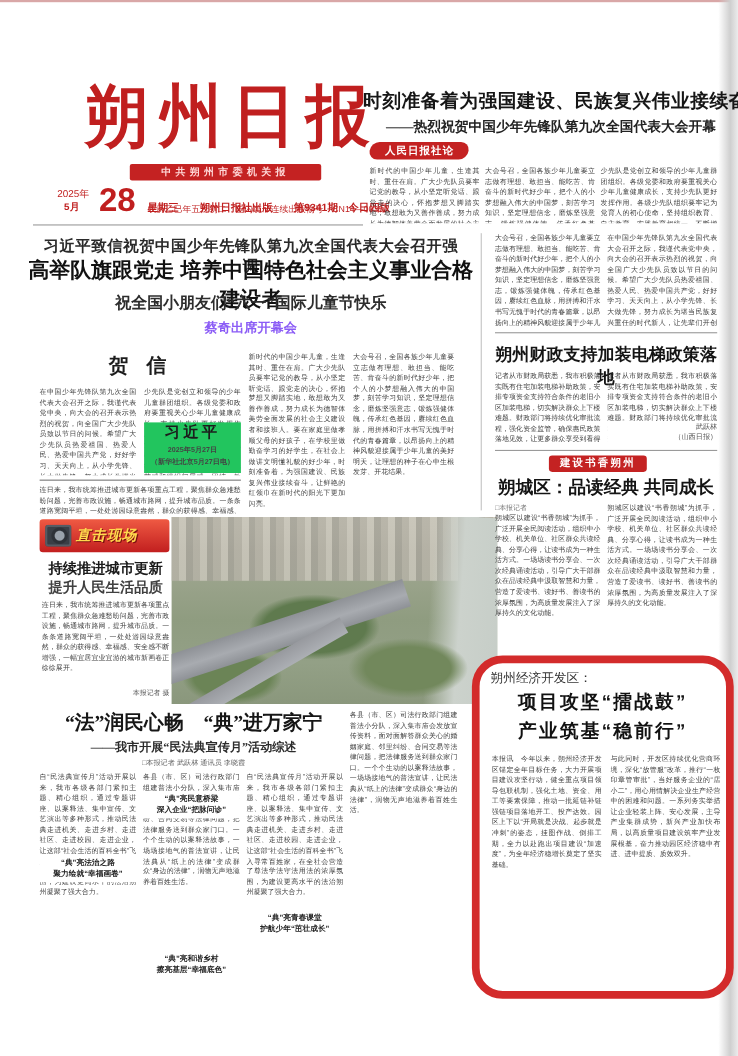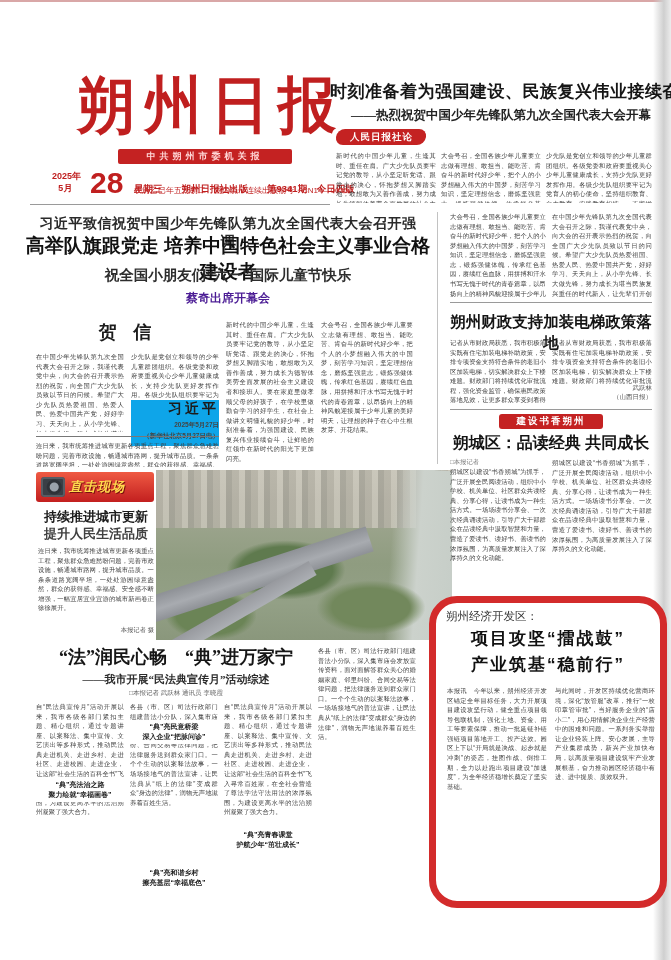--- a/index.html
+++ b/index.html
@@ -49,21 +49,21 @@
 <div id="page">
 
   <div class="topline"></div>
   <div class="edge"></div>
 
   <div class="abs serif" style="left:66px;top:64px;width:290px;height:84px;font-size:58px;font-weight:bold;color:#c01f1f;letter-spacing:9px;line-height:84px;text-align:center;transform:scaleY(1.06);">朔州日报</div>
   <div class="tag" style="left:118px;top:149px;width:174px;height:15px;border-radius:2px;">
     <span style="font-size:9px;letter-spacing:4px;color:#ffd7d7;">中共朔州市委机关报</span>
   </div>
   <div class="abs" style="left:52px;top:168px;width:360px;height:34px;">
-    <div class="abs red" style="left:0;top:2px;font-size:9px;font-weight:bold;">2025年</div>
+    <div class="abs red" style="left:0;top:2px;font-size:9px;font-weight:normal;">2025年</div>
     <div class="abs red" style="left:6px;top:14px;font-size:9px;font-weight:bold;font-family:Liberation Mono, monospace;">5月</div>
     <div class="abs red" style="left:38px;top:-2px;font-size:30px;font-weight:bold;">28</div>
     <div class="abs red" style="left:82px;top:15px;font-size:9.5px;font-weight:bold;white-space:nowrap;">星期三　　朔州日报社出版　　第9341期　今日四版</div>
     <div class="abs red" style="left:82px;top:17px;font-size:8px;white-space:nowrap;">农历乙巳年五月初二　国内统一连续出版物号　CN14—0035</div>
   </div>
   <div class="hrule" style="left:30px;top:204px;width:300px;"></div>
 
   <div class="abs" style="left:330px;top:80px;width:328px;font-size:17px;font-weight:bold;color:#161616;letter-spacing:.5px;white-space:nowrap;">时刻准备着为强国建设、民族复兴伟业接续奋斗</div>
   <div class="abs serif" style="left:341px;top:107px;width:310px;font-size:12.5px;font-weight:bold;color:#222;text-align:right;">——热烈祝贺中国少年先锋队第九次全国代表大会开幕</div>
   <div class="tag" style="left:336px;top:129px;width:90px;height:16px;border-radius:8px;transform:skewX(-8deg);">
@@ -72,28 +72,28 @@
   <div class="tcol" style="left:336px;top:151px;width:100px;height:52px;">新时代的中国少年儿童，生逢其时、重任在肩。广大少先队员要牢记党的教导，从小坚定听党话、跟党走的决心，怀抱梦想又脚踏实地，敢想敢为又善作善成，努力成长为德智体美劳全面发展的社会主义建设者和接班人。要在家庭里做孝顺父母的好孩子，在学校里做勤奋学习的好学生，在社会上做讲文明懂礼貌的好少年，时刻准备着，为强国建设、民族复兴伟业接续奋斗，让鲜艳的红领巾在新时代的阳光下更加闪亮。</div>
   <div class="tcol" style="left:441px;top:151px;width:100px;height:52px;">大会号召，全国各族少年儿童要立志做有理想、敢担当、能吃苦、肯奋斗的新时代好少年，把个人的小梦想融入伟大的中国梦，刻苦学习知识，坚定理想信念，磨炼坚强意志，锻炼强健体魄，传承红色基因，赓续红色血脉，用拼搏和汗水书写无愧于时代的青春篇章，以昂扬向上的精神风貌迎接属于少年儿童的美好明天，让理想的种子在心中生根发芽、开花结果。</div>
   <div class="tcol" style="left:546px;top:151px;width:106px;height:52px;">少先队是党创立和领导的少年儿童群团组织。各级党委和政府要重视关心少年儿童健康成长，支持少先队更好发挥作用。各级少先队组织要牢记为党育人的初心使命，坚持组织教育、自主教育、实践教育相统一，不断增强少先队员的光荣感和组织归属感，团结、教育、引领广大少先队员做共产主义事业接班人，为实现中华民族伟大复兴的中国梦时刻准备着。</div>
   <div class="tcol" style="left:450px;top:212px;width:96px;height:86px;">大会号召，全国各族少年儿童要立志做有理想、敢担当、能吃苦、肯奋斗的新时代好少年，把个人的小梦想融入伟大的中国梦，刻苦学习知识，坚定理想信念，磨炼坚强意志，锻炼强健体魄，传承红色基因，赓续红色血脉，用拼搏和汗水书写无愧于时代的青春篇章，以昂扬向上的精神风貌迎接属于少年儿童的美好明天，让理想的种子在心中生根发芽、开花结果。</div>
   <div class="tcol" style="left:552px;top:212px;width:100px;height:86px;">在中国少年先锋队第九次全国代表大会召开之际，我谨代表党中央，向大会的召开表示热烈的祝贺，向全国广大少先队员致以节日的问候。希望广大少先队员热爱祖国、热爱人民、热爱中国共产党，好好学习、天天向上，从小学先锋、长大做先锋，努力成长为堪当民族复兴重任的时代新人，让先辈们开创的伟大事业薪火相传、后继有人。</div>
   <div class="vrule" style="left:437px;top:212px;height:252px;"></div>
 
   <div class="abs ctr" style="left:36px;top:215px;width:384px;font-size:14px;font-weight:bold;color:#2a2a2a;letter-spacing:.5px;">习近平致信祝贺中国少年先锋队第九次全国代表大会召开强调</div>
   <div class="abs ctr" style="left:24px;top:233px;width:408px;font-size:19px;font-weight:bold;color:#111;letter-spacing:0;">高举队旗跟党走  培养中国特色社会主义事业合格建设者</div>
   <div class="abs ctr serif" style="left:36px;top:266px;width:384px;font-size:14.5px;font-weight:bold;color:#2d2d2d;">祝全国小朋友们“六一”国际儿童节快乐</div>
-  <div class="abs ctr serif" style="left:36px;top:290px;width:384px;font-size:12px;font-weight:bold;color:#4c1d95;">蔡奇出席开幕会</div>
+  <div class="abs ctr serif" style="left:36px;top:290px;width:384px;font-size:12px;font-weight:bold;color:#8b5cf6;">蔡奇出席开幕会</div>
 
   <div class="abs ctr serif" style="left:36px;top:320px;width:184px;font-size:18px;font-weight:bold;color:#1c1c1c;letter-spacing:6px;">贺  信</div>
   <div class="tcol" style="left:36px;top:352px;width:88px;height:80px;">在中国少年先锋队第九次全国代表大会召开之际，我谨代表党中央，向大会的召开表示热烈的祝贺，向全国广大少先队员致以节日的问候。希望广大少先队员热爱祖国、热爱人民、热爱中国共产党，好好学习、天天向上，从小学先锋、长大做先锋，努力成长为堪当民族复兴重任的时代新人，让先辈们开创的伟大事业薪火相传、后继有人。</div>
   <div class="tcol" style="left:131px;top:352px;width:88px;height:80px;">少先队是党创立和领导的少年儿童群团组织。各级党委和政府要重视关心少年儿童健康成长，支持少先队更好发挥作用。各级少先队组织要牢记为党育人的初心使命，坚持组织教育、自主教育、实践教育相统一，不断增强少先队员的光荣感和组织归属感，团结、教育、引领广大少先队员做共产主义事业接班人，为实现中华民族伟大复兴的中国梦时刻准备着。</div>
   <div class="tcol" style="left:226px;top:320px;width:88px;height:144px;">新时代的中国少年儿童，生逢其时、重任在肩。广大少先队员要牢记党的教导，从小坚定听党话、跟党走的决心，怀抱梦想又脚踏实地，敢想敢为又善作善成，努力成长为德智体美劳全面发展的社会主义建设者和接班人。要在家庭里做孝顺父母的好孩子，在学校里做勤奋学习的好学生，在社会上做讲文明懂礼貌的好少年，时刻准备着，为强国建设、民族复兴伟业接续奋斗，让鲜艳的红领巾在新时代的阳光下更加闪亮。</div>
   <div class="tcol" style="left:321px;top:320px;width:92px;height:144px;">大会号召，全国各族少年儿童要立志做有理想、敢担当、能吃苦、肯奋斗的新时代好少年，把个人的小梦想融入伟大的中国梦，刻苦学习知识，坚定理想信念，磨炼坚强意志，锻炼强健体魄，传承红色基因，赓续红色血脉，用拼搏和汗水书写无愧于时代的青春篇章，以昂扬向上的精神风貌迎接属于少年儿童的美好明天，让理想的种子在心中生根发芽、开花结果。</div>
-  <div class="abs" style="left:131px;top:400px;width:88px;height:46px;background:#0ea5e9;text-align:right;">
+  <div class="abs" style="left:131px;top:384px;width:88px;height:46px;background:#22c55e;text-align:center;">
     <div style="font-size:14px;font-weight:bold;color:#1c1c1c;letter-spacing:3px;">习近平</div>
     <div style="font-size:6.5px;color:#444;margin-top:3px;font-weight:bold;">2025年5月27日</div>
     <div style="font-size:6.5px;color:#444;margin-top:2px;font-weight:bold;">（新华社北京5月27日电）</div>
   </div>
   <div class="hrule" style="left:36px;top:436px;width:183px;background:#777;"></div>
   <div class="tcol" style="left:36px;top:441px;width:183px;height:26px;">连日来，我市统筹推进城市更新各项重点工程，聚焦群众急难愁盼问题，完善市政设施，畅通城市路网，提升城市品质。一条条道路宽阔平坦，一处处游园绿意盎然，群众的获得感、幸福感、安全感不断增强，一幅宜居宜业宜游的城市新画卷正徐徐展开。</div>
 
   <div class="sb-banner">
     <div class="sb-cam"></div>
     <div class="sb-banner-text">直击现场</div>
@@ -141,21 +141,21 @@
   <div class="hrule" style="left:450px;top:302px;width:202px;"></div>
   <div class="abs ctr" style="left:446px;top:312px;width:210px;font-size:15.5px;font-weight:bold;color:#141414;">朔州财政支持加装电梯政策落地</div>
   <div class="tcol" style="left:450px;top:338px;width:96px;height:66px;">记者从市财政局获悉，我市积极落实既有住宅加装电梯补助政策，安排专项资金支持符合条件的老旧小区加装电梯，切实解决群众上下楼难题。财政部门将持续优化审批流程，强化资金监管，确保惠民政策落地见效，让更多群众享受到看得见、摸得着的实惠。</div>
   <div class="tcol" style="left:552px;top:338px;width:100px;height:66px;">记者从市财政局获悉，我市积极落实既有住宅加装电梯补助政策，安排专项资金支持符合条件的老旧小区加装电梯，切实解决群众上下楼难题。财政部门将持续优化审批流程，强化资金监管，确保惠民政策落地见效，让更多群众享受到看得见、摸得着的实惠。</div>
   <div class="abs" style="left:552px;top:384px;width:100px;height:20px;background:#fff;text-align:right;">
     <div style="font-size:6.5px;color:#555;">武跃林</div>
     <div style="font-size:6.5px;color:#555;">（山西日报）</div>
   </div>
 
   <div class="hrule" style="left:450px;top:409px;width:202px;"></div>
-  <div class="tag" style="left:499px;top:414px;width:104px;height:15px;border-radius:3px;">
+  <div class="tag" style="left:499px;top:414px;width:89px;height:15px;border-radius:3px;">
     <span style="font-size:9.5px;letter-spacing:2px;">建设书香朔州</span>
   </div>
   <div class="abs ctr" style="left:446px;top:433px;width:210px;font-size:16px;font-weight:bold;color:#141414;">朔城区：品读经典  共同成长</div>
   <div class="abs" style="left:450px;top:458px;width:96px;font-size:6.3px;color:#777;">□本报记者</div>
   <div class="tcol" style="left:450px;top:467px;width:96px;height:124px;">朔城区以建设“书香朔城”为抓手，广泛开展全民阅读活动，组织中小学校、机关单位、社区群众共读经典、分享心得，让读书成为一种生活方式。一场场读书分享会、一次次经典诵读活动，引导广大干部群众在品读经典中汲取智慧和力量，营造了爱读书、读好书、善读书的浓厚氛围，为高质量发展注入了深厚持久的文化动能。</div>
   <div class="tcol" style="left:552px;top:458px;width:100px;height:133px;">朔城区以建设“书香朔城”为抓手，广泛开展全民阅读活动，组织中小学校、机关单位、社区群众共读经典、分享心得，让读书成为一种生活方式。一场场读书分享会、一次次经典诵读活动，引导广大干部群众在品读经典中汲取智慧和力量，营造了爱读书、读好书、善读书的浓厚氛围，为高质量发展注入了深厚持久的文化动能。</div>
 
   <div class="devbox"></div>
   <div class="abs ctr" style="left:436px;top:627px;width:224px;font-size:17px;font-weight:bold;color:#111;letter-spacing:2px;">项目攻坚“擂战鼓”</div>
   <div class="abs serif" style="left:446px;top:609px;width:200px;font-size:11.5px;color:#333;">朔州经济开发区：</div>

